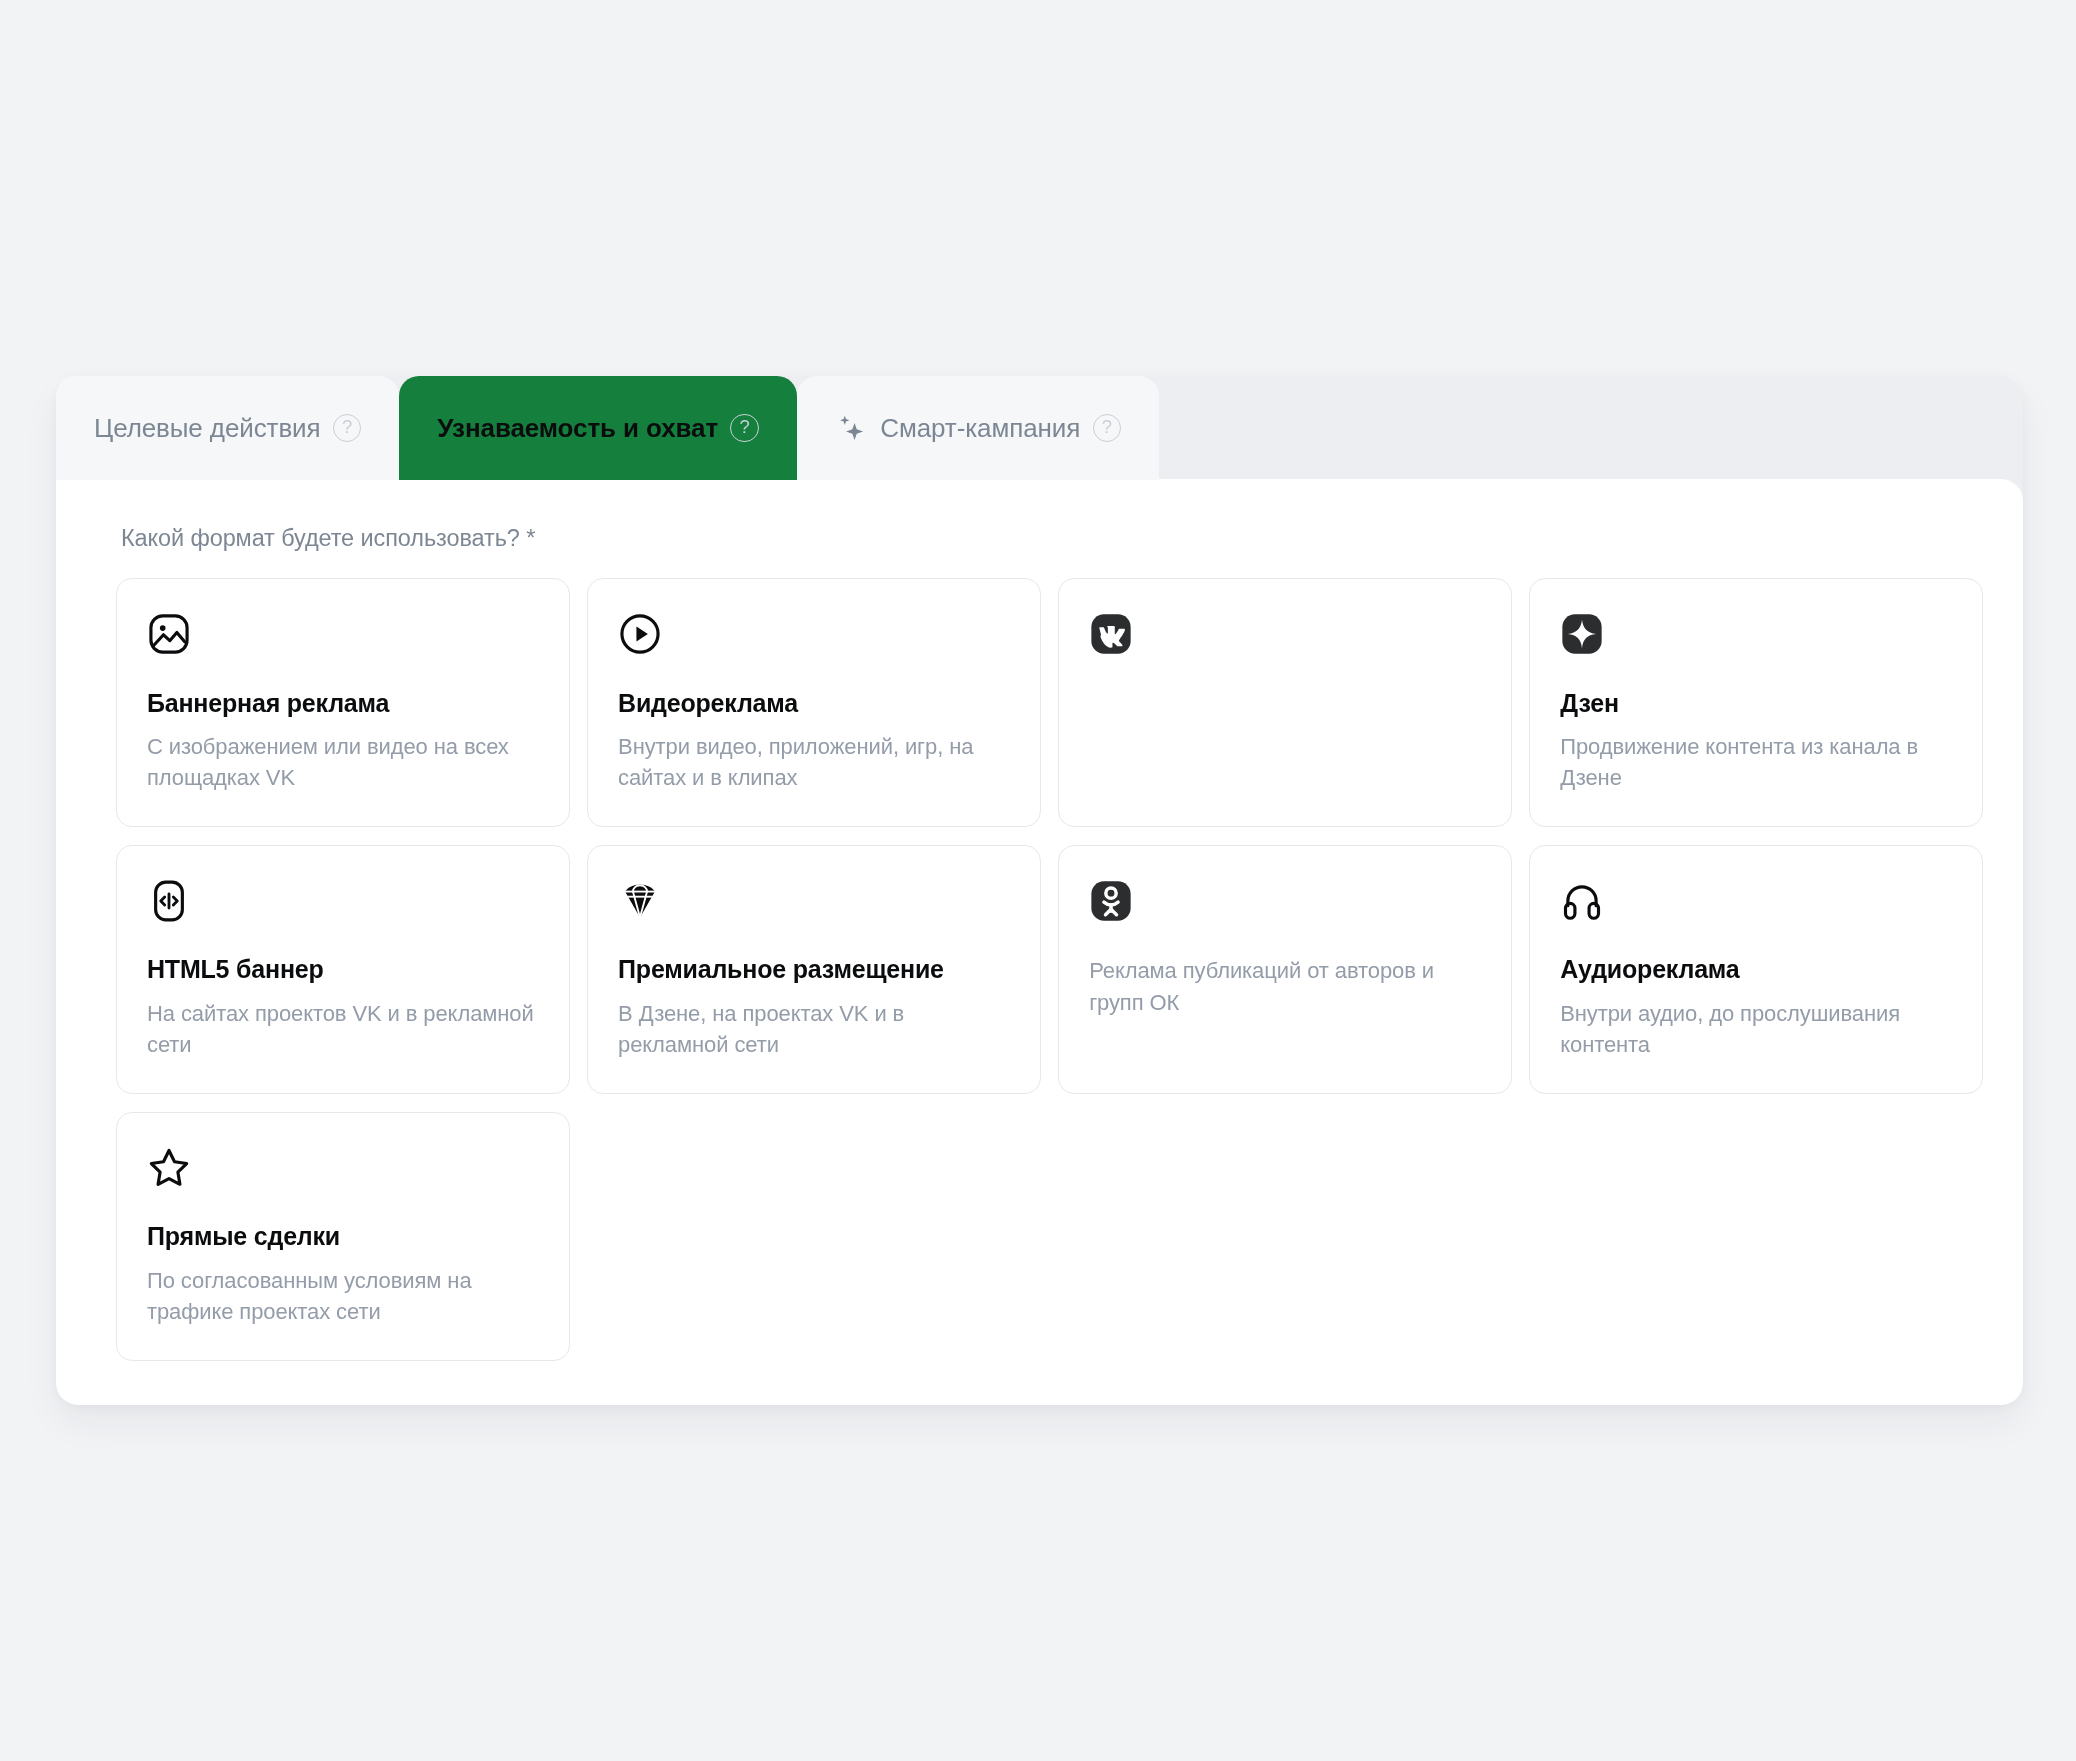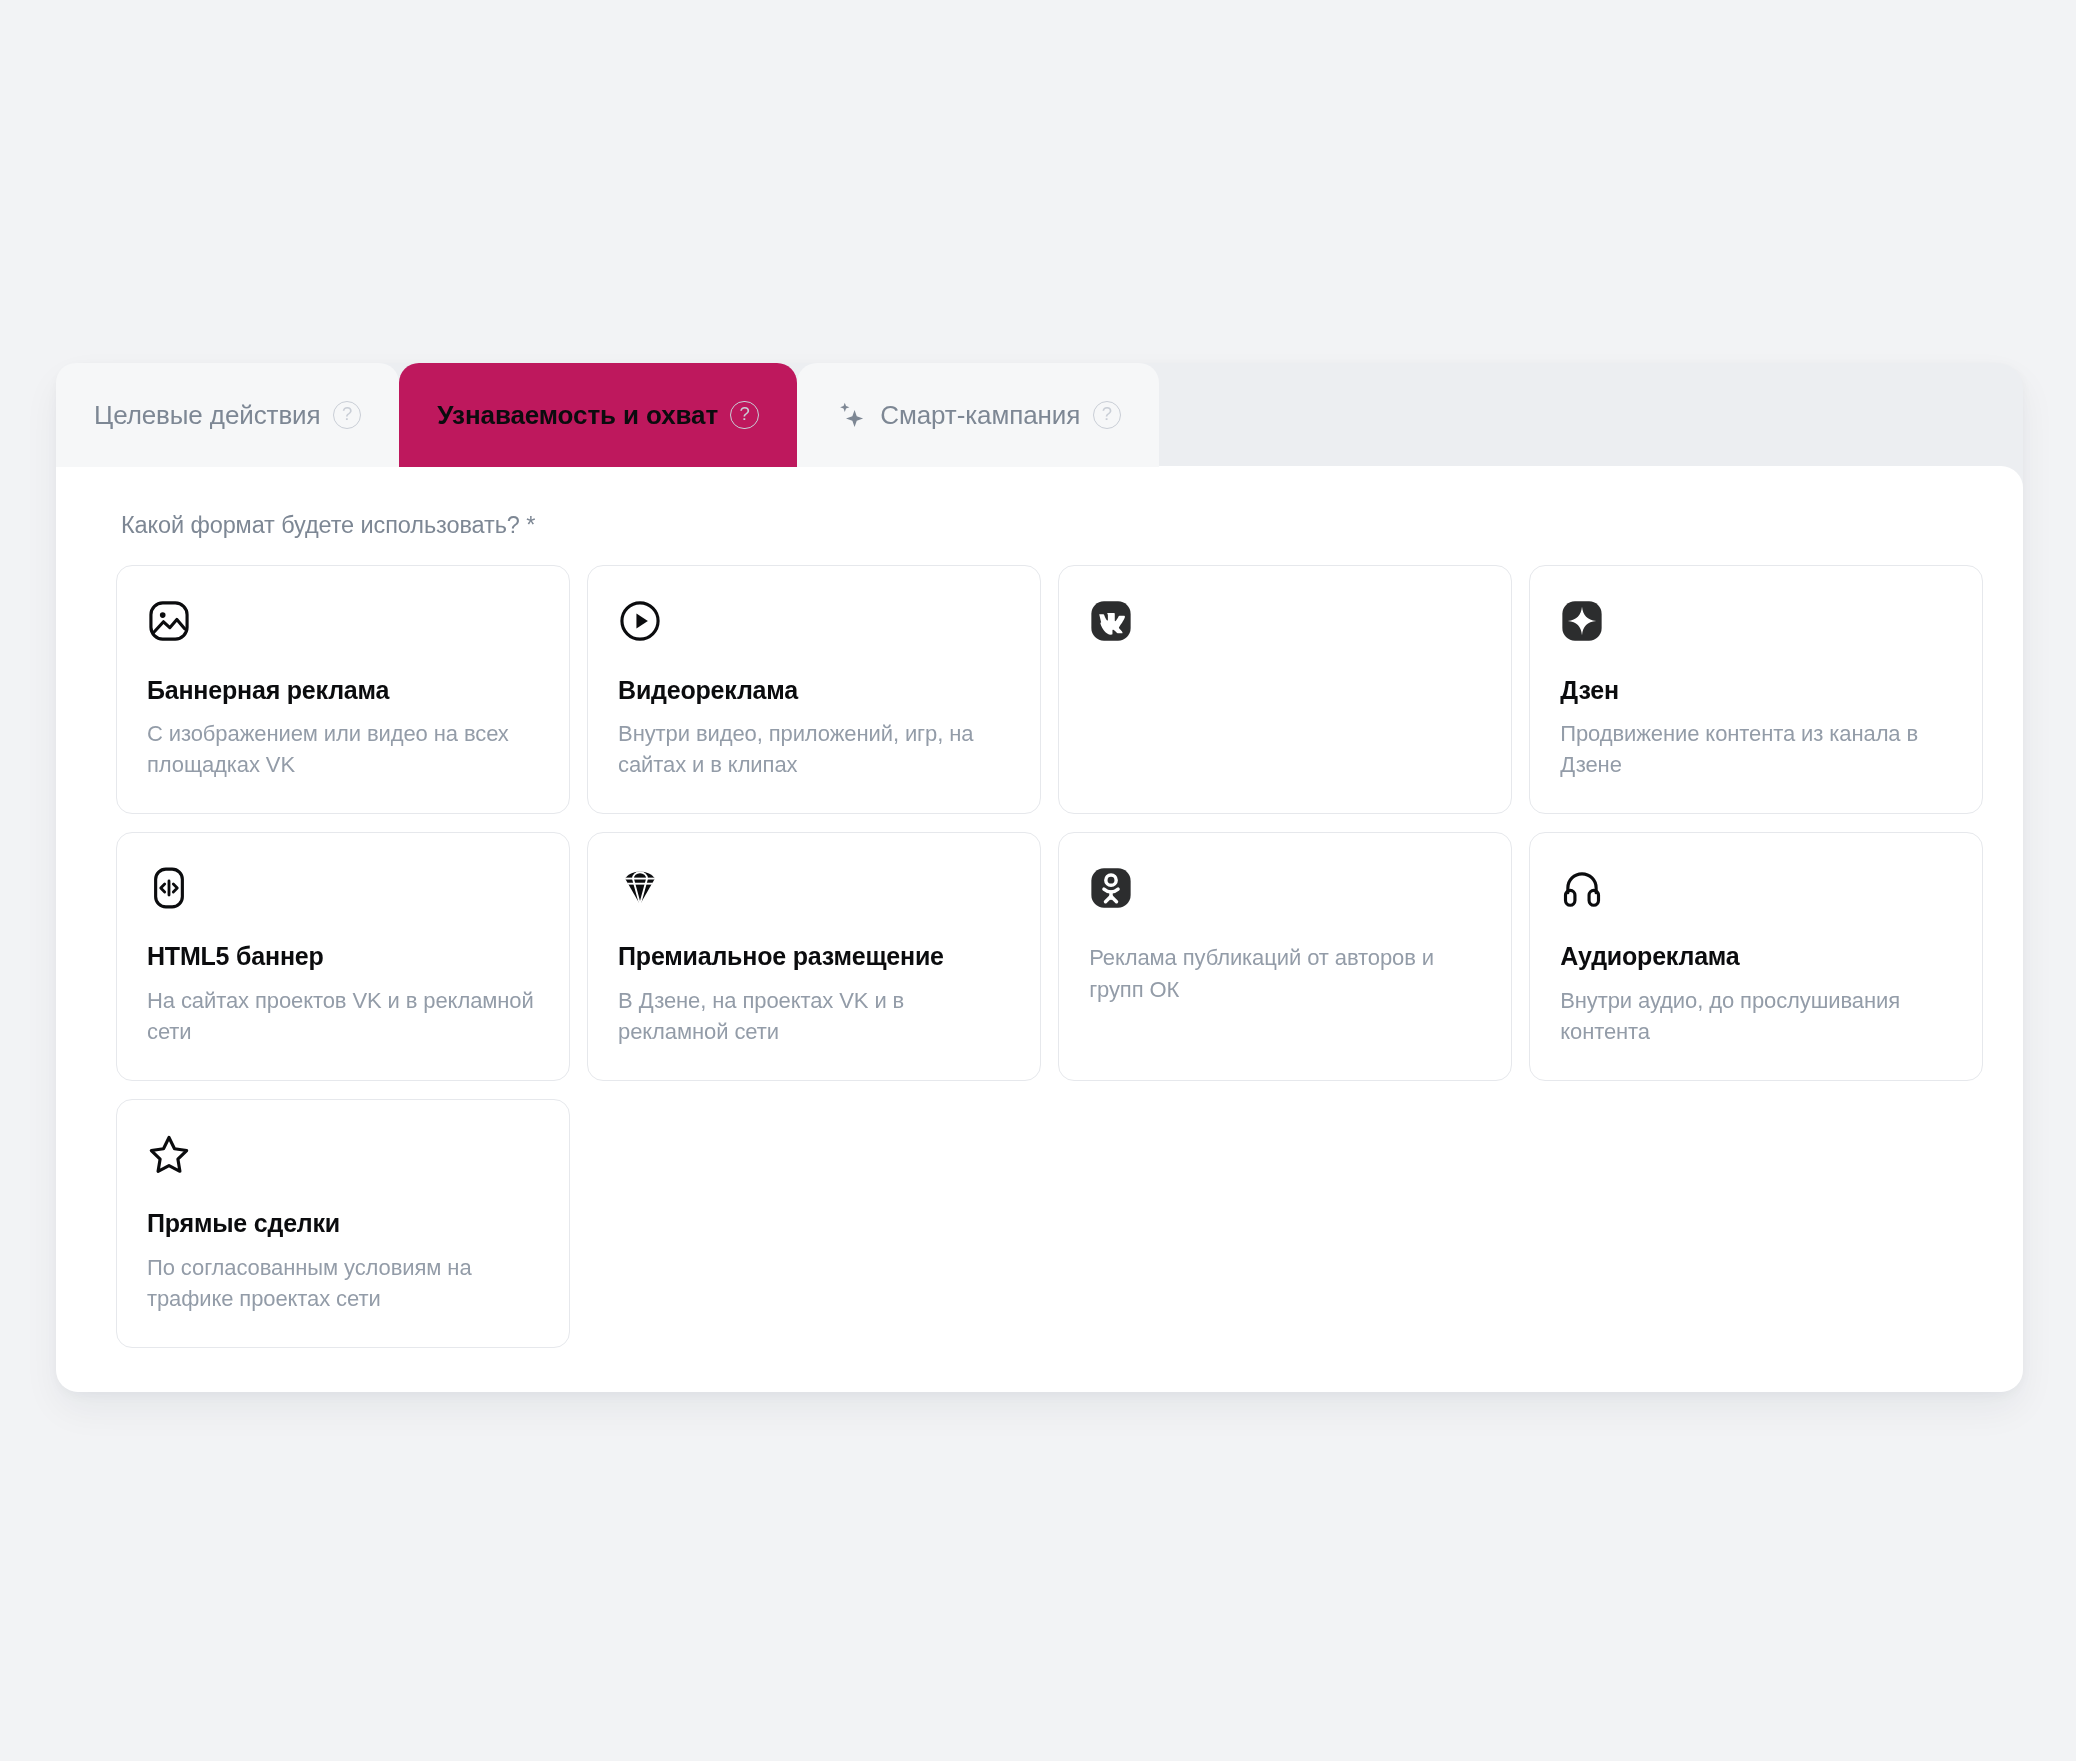--- a/index.html
+++ b/index.html
@@ -12,21 +12,21 @@
   }
   body {
     font-family: "Liberation Sans", sans-serif;
     -webkit-font-smoothing: antialiased;
   }
 
   
   .widget {
     position: absolute;
     left: 56px;
-    top: 363px;
+    top: 376px;
     width: 1967px;
     border-radius: 25px;
     background: #eceef1;
     box-shadow: 0 17.3px 37px rgba(24, 30, 48, 0.055),
                 0 3.7px 11px rgba(24, 30, 48, 0.035);
   }
 
   
   .tabstrip {
     display: flex;
@@ -51,21 +51,21 @@
     background: transparent;
     color: #818c99;
   }
   .tab:first-child { margin-left: 0; }
   .tab.inactive {
     background: #f6f7f8;
     color: #7d8794;
     font-weight: 400;
   }
   .tab.active {
-    background: #be185d;
+    background: #15803d;
     color: #0b0c0e;
     font-weight: 700;
     z-index: 4;
     margin-top: 16px;
   }
   .tab .tab-label { white-space: nowrap; }
 
   .help-icon {
     width: 28.4px;
     height: 28.4px;

